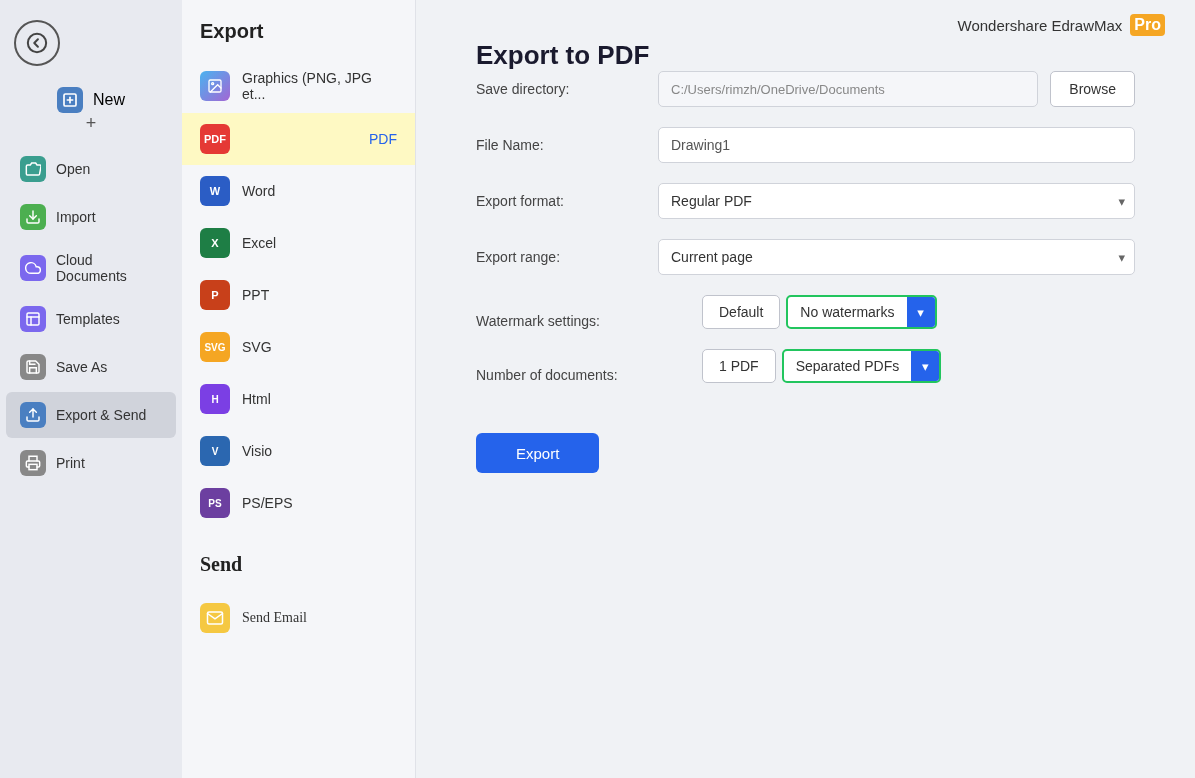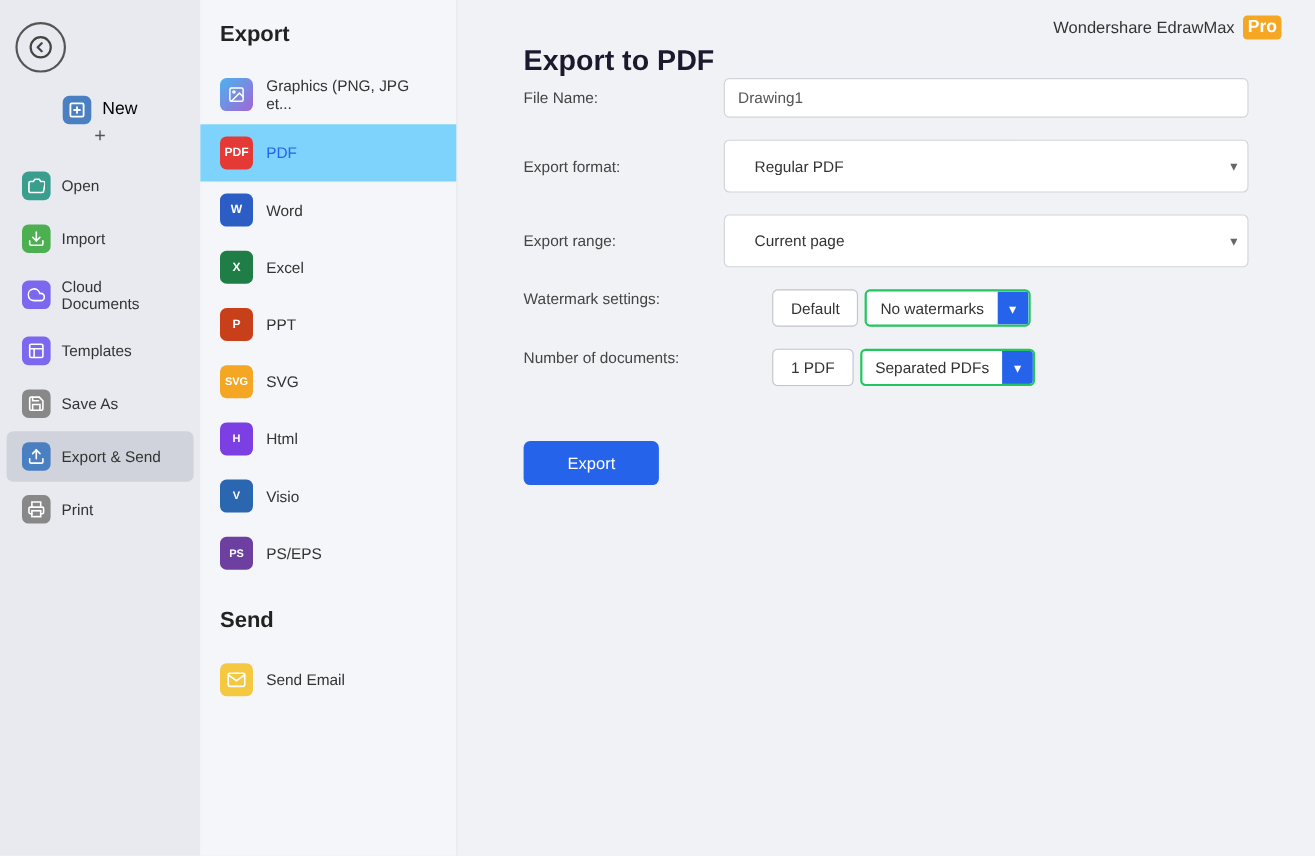--- a/index.html
+++ b/index.html
@@ -73,42 +73,42 @@
     }
     .export-item {
       display: flex;
       align-items: center;
       gap: 12px;
       padding: 11px 18px;
       cursor: pointer;
       font-size: 14px;
       color: #333;
     }
-    .export-item.active { background: #7dd3fc; color: #2563eb; }
+    .export-item.active { background: #fef9c3; color: #2563eb; justify-content: space-between; }
     .export-icon {
       width: 30px; height: 30px;
       border-radius: 6px;
       display: flex; align-items: center; justify-content: center;
       font-size: 14px;
       font-weight: bold;
       color: white;
       flex-shrink: 0;
     }
     .icon-graphics { background: linear-gradient(135deg, #4ab3f0, #a366d4); }
     .icon-pdf { background: #e53935; }
     .icon-word { background: #2b5dc5; }
     .icon-excel { background: #1e7e45; }
     .icon-ppt { background: #c8401a; }
     .icon-svg { background: #f5a623; }
     .icon-html { background: #7b3fe4; }
     .icon-visio { background: #2b67b0; }
     .icon-ps { background: #6c3fa0; }
     .icon-email { background: #f5c842; border-radius: 6px; }
 
-    .send-section { margin-top: 24px; }
+    .send-section { margin-top: 24px; font-family: Liberation Serif, serif; }
 
     
     .main-content {
       flex: 1;
       background: #f0f2f5;
       padding: 40px 60px;
       height: 778px;
       overflow-y: auto;
     }
     .app-title {
@@ -166,24 +166,24 @@
       border: 1px solid #c0c3cc;
       border-radius: 5px;
       font-size: 14px;
       cursor: pointer;
       color: #333;
       flex-shrink: 0;
     }
 
     .form-select {
       flex: 1;
-      height: 48px;
+      height: 36px;
       border: 1px solid #d0d3da;
       border-radius: 5px;
-      padding: 0 27px;
+      padding: 0 12px;
       font-size: 14px;
       background: white;
       color: #333;
       outline: none;
       appearance: none;
       cursor: pointer;
     }
     .select-wrapper {
       flex: 1;
       position: relative;
@@ -195,21 +195,21 @@
       top: 50%;
       transform: translateY(-50%);
       pointer-events: none;
       color: #666;
       font-size: 13px;
     }
     .select-wrapper select { width: 100%; }
 
     .watermark-row {
       display: flex;
-      align-items: flex-start;
+      align-items: flex-end;
       margin-bottom: 20px;
       gap: 12px;
     }
     .btn-group {
       display: flex;
       gap: 6px;
       align-items: center;
     }
     .btn-option {
       height: 34px;
@@ -442,20 +442,25 @@
           </svg>
       </div>
       <span>Send Email</span>
     </div>
   </div>
 </div>
 
 <div class="main-content">
   <h1 class="export-title">Export to PDF</h1>
 
+  <div class="form-row">
+    <span class="form-label">Save directory:</span>
+    <input class="dir-input" type="text" readonly="" value="C:/Users/rimzh/OneDrive/Documents" style="">
+    <button class="browse-btn">Browse</button>
+  </div>
 
   <div class="form-row">
     <span class="form-label">File Name:</span>
     <input class="form-input" type="text" value="Drawing1" style="">
   </div>
 
   <div class="form-row">
     <span class="form-label">Export format:</span>
     <div class="select-wrapper">
       <select class="form-select">

